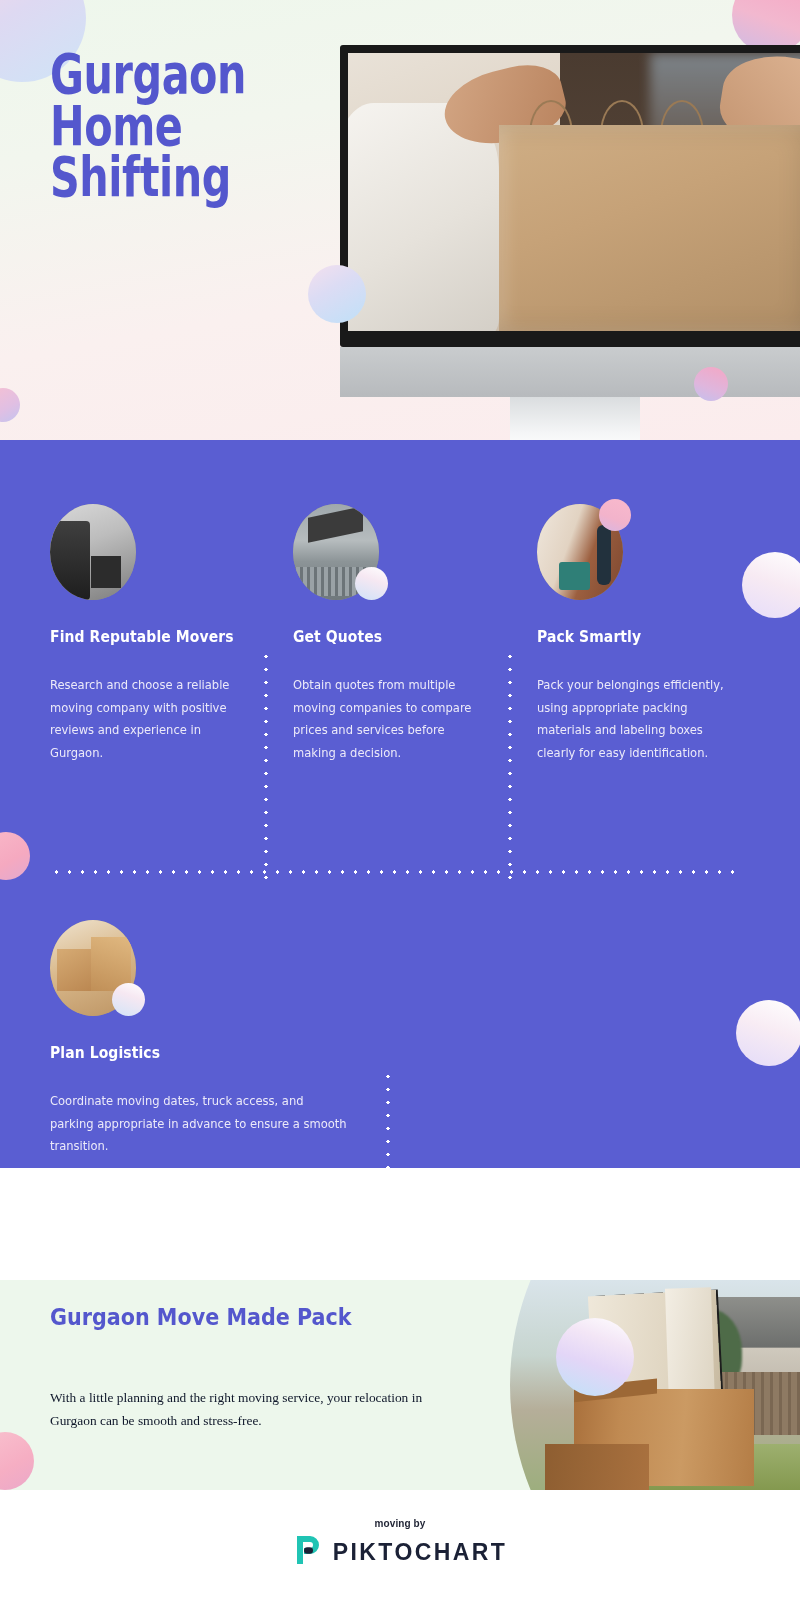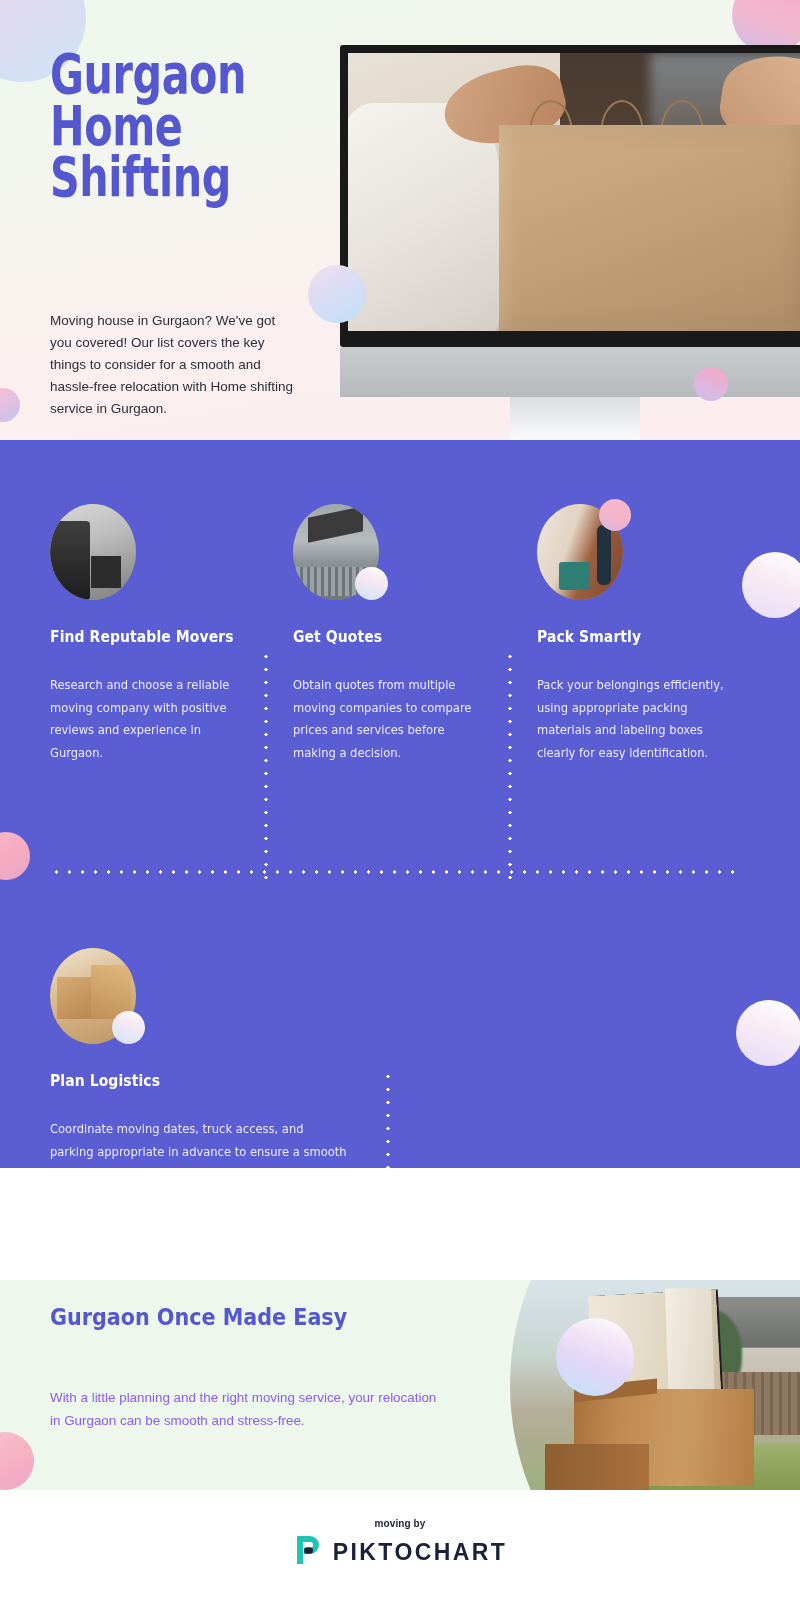--- a/index.html
+++ b/index.html
@@ -155,22 +155,22 @@
     position:absolute; left:0; top:1280px; width:800px; height:210px;
     background:#edf7ec; overflow:hidden;
   }
   .outro-title {
     position:absolute; left:50px; top:24px;
     color:#5457cd; font-weight:bold; font-size:23px;
     font-family:"DejaVu Sans Condensed","Liberation Sans Narrow","Liberation Sans", sans-serif;
   }
   .outro-body {
     position:absolute; left:50px; top:106px; width:400px;
-    font-size:13.4px; line-height:1.73; color:#8b5cf6;
-    font-family:Liberation Sans, sans-serif;
+    font-size:13.4px; line-height:1.73; color:#0f172a;
+    font-family:Liberation Serif, serif;
   }
   .outro-photo {
     position:absolute; right:0; top:0; width:290px; height:210px;
     overflow:hidden;
     -webkit-clip-path: ellipse(100% 135% at 100% 50%);
     clip-path: ellipse(100% 135% at 100% 50%);
   }
   .op-sky { position:absolute; inset:0; background:linear-gradient(180deg,#d9e4ea 0%,#c7d5cf 36%,#b5ae99 62%,#9dae7e 100%); }
   .op-house { position:absolute; right:-4%; top:8%; width:58%; height:52%;
     background:linear-gradient(180deg,#8e8f8b 0%,#6d6f6d 46%,#cfc9bd 47%,#b9b2a5 100%); }
@@ -246,21 +246,20 @@
     </div>
 
     <h1 class="hero-title">Gurgaon
 Home
 Shifting</h1>
 
     <div class="circ c-hero-mid"></div>
     <div class="circ c-hero-sm"></div>
     <div class="circ c-hero-left"></div>
 
-    <p class="hero-sub">Moving house in Gurgaon? We've got you covered! Our list covers the key things to consider for a smooth and hassle-free relocation with Home shifting service in Gurgaon.</p>
   </section>
 
   <section class="steps">
 
     <div class="circ c-p-right1"></div>
     <div class="circ c-p-left1"></div>
     <div class="circ c-p-right2"></div>
 
     <div class="step" style="left:50px; top:64px; width:196px;">
       <div class="step-thumb">
@@ -287,21 +286,21 @@
       <div class="thumb-dot" style="left:62px; top:-5px; width:32px; height:32px;
            background:linear-gradient(200deg,#f9b9cc 0%,#f2b3cb 60%,#d9b6e2 100%);"></div>
       <div class="step-title">Pack Smartly</div>
       <div class="step-body">Pack your belongings efficiently, using appropriate packing materials and labeling boxes clearly for easy identification.</div>
     </div>
 
     <div class="vdots" style="left:264px; top:210px; height:230px;"></div>
     <div class="vdots" style="left:508px; top:210px; height:230px;"></div>
     <div class="hdots" style="left:50px; top:430px; width:686px;"></div>
 
-    <div class="step" style="left:50px; top:508px; width:300px;">
+    <div class="step" style="left:50px; top:480px; width:300px;">
       <div class="step-thumb">
         <div class="art art-boxes"></div>
       </div>
       <div class="thumb-dot" style="left:62px; top:63px; width:33px; height:33px;
            background:linear-gradient(200deg,#ffffff 0%,#f6e8f2 40%,#d3e4f8 100%);"></div>
       <div class="step-title">Plan Logistics</div>
       <div class="step-body">Coordinate moving dates, truck access, and parking appropriate in advance to ensure a smooth transition.</div>
     </div>
 
 
@@ -314,21 +313,21 @@
       <div class="op-sky"></div>
       <div class="op-house"></div>
       <div class="op-tree"></div>
       <div class="op-fence"></div>
       <div class="op-grass"></div>
       <div class="op-panel"></div>
       <div class="op-panel2"></div>
       <div class="op-boxbig"></div>
       <div class="op-boxlow"></div>
     </div>
-    <h2 class="outro-title">Gurgaon Once Made Easy</h2>
+    <h2 class="outro-title">Gurgaon Move Made Pack</h2>
     <p class="outro-body">With a little planning and the right moving service, your relocation in Gurgaon can be smooth and stress-free.</p>
   </section>
 
   <div class="circ c-out-ball"></div>
   <div class="circ c-out-pink"></div>
 
   <footer class="footer">
     <div class="powered">moving by</div>
     <div class="logo-row">
       <span>

